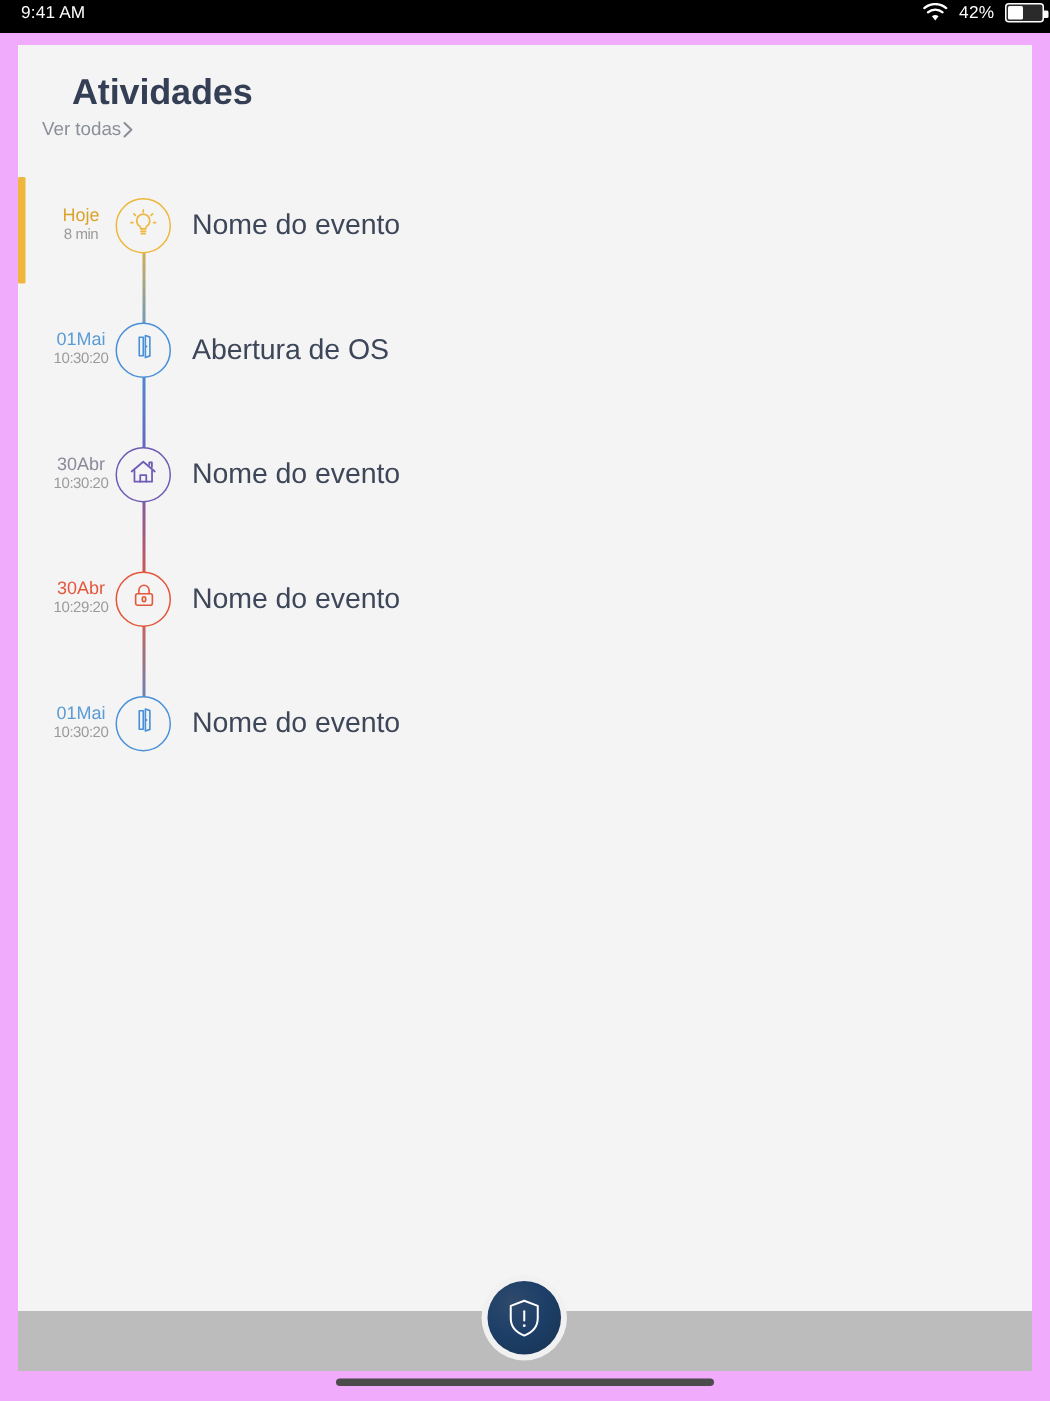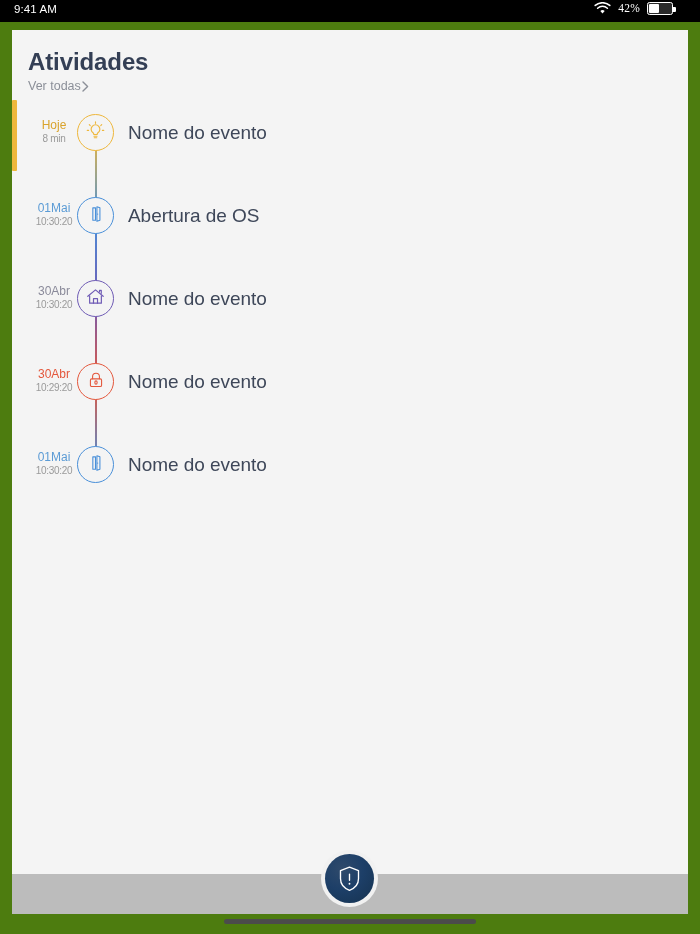--- a/index.html
+++ b/index.html
@@ -11,21 +11,21 @@
     width: 700px;
     height: 934px;
     overflow: hidden;
     font-family: "Liberation Sans", sans-serif;
     -webkit-font-smoothing: antialiased;
   }
   #device {
     position: relative;
     width: 700px;
     height: 934px;
-    background: #4d7c0f;
+    background: #f0abfc;
     overflow: hidden;
   }
 
   
   #status-bar {
     position: absolute;
     top: 0; left: 0;
     width: 700px;
     height: 22px;
     background: #000;
@@ -37,26 +37,25 @@
   #status-time {
     position: absolute;
     left: 14px;
     top: 3px;
     font-size: 11.5px;
     letter-spacing: 0.1px;
     color: #fff;
   }
   #status-right {
     position: absolute;
-    right: 27px;
+    right: 4px;
     top: 2px;
     display: flex;
-    align-items: flex-start;
+    align-items: flex-end;
     gap: 7px;
-    font-family: Liberation Serif, serif;
   }
   .wifi-icon { display:block; }
   #battery-pct {
     font-size: 11.5px;
     color: #fff;
     letter-spacing: 0.2px;
   }
   #battery-icon {
     position: relative;
     width: 26px;
@@ -101,37 +100,38 @@
     width: 676px;
     padding: 18px 0 0 16px;
     box-sizing: border-box;
   }
   #page-title {
     font-size: 24px;
     color: #343f55;
     font-weight: bold;
     letter-spacing: -0.1px;
     line-height: 28px;
+    margin-left: 20px;
   }
   #see-all {
     margin-top: 3px;
     font-size: 12.5px;
     color: #8b8f98;
     display: inline-flex;
     align-items: center;
     gap: 1px;
     cursor: pointer;
   }
   #see-all-chevron { display: block; }
 
   
   #timeline {
     position: absolute;
     left: 0;
-    top: 70px;
+    top: 88px;
     width: 676px;
   }
   .tl-row {
     position: relative;
     height: 83px;
   }
   .tl-accent {
     position: absolute;
     left: 0;
     top: 0;

